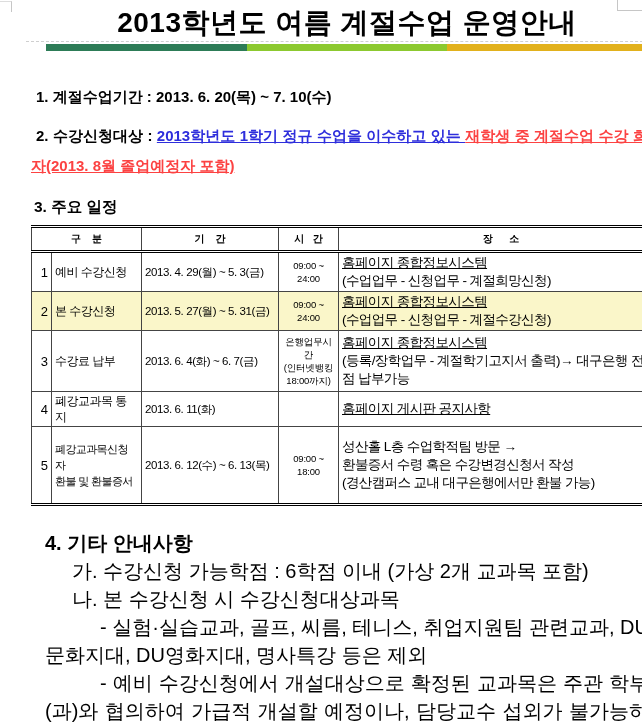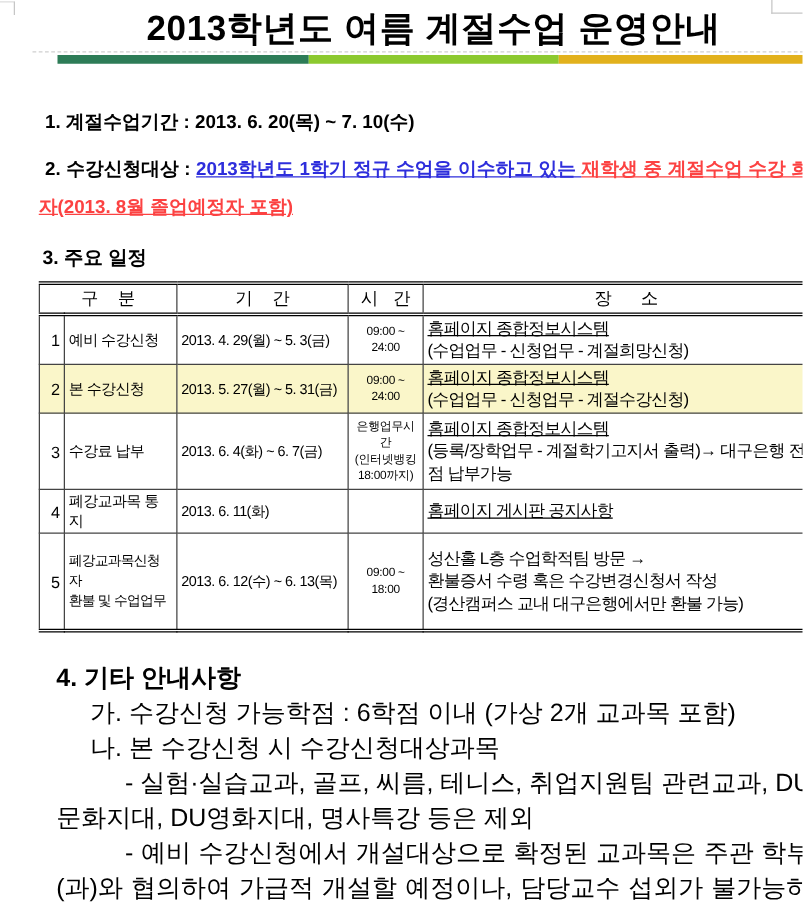--- a/index.html
+++ b/index.html
@@ -31,21 +31,21 @@
   .item2 { margin-top:14px; line-height:30px; text-indent:5px; text-align:justify; }
   .blue-ul { color:var(--text-blue,#2e2edc); text-decoration:underline; }
   .red-ul  { color:var(--text-red,#fc4242);  text-decoration:underline; }
 
   .sec-heading { font-size:15.5px; font-weight:700; margin:15px 0 0 8px; line-height:22px; }
 
   table.schedule { border-collapse:collapse; table-layout:fixed; width:632px;
     margin:7px 0 0 5px; border:1px solid #444;
     border-top:3px double #000; border-bottom:3px double #000; }
   table.schedule th { border:1px solid #444; border-top:3px double #000;
-    border-bottom:3px double #000; font-weight:400; font-size:14px;
+    border-bottom:3px double #000; font-weight:700; font-size:10px;
     white-space:pre; padding:2px 0; height:18px; }
   table.schedule td { border:1px solid #444; vertical-align:middle; padding:1px 3px; }
   tr.hl td { background:var(--row-highlight,#faf6c9); }
   tr.r1 { height:36px; } tr.r2 { height:34px; } tr.r3 { height:61px; }
   tr.r4 { height:23px; } tr.r5 { height:78px; }
   td.no   { text-align:right; padding-right:2px; font-size:13px; }
   td.cat  { font-size:12px; letter-spacing:-0.5px; white-space:pre-line; line-height:16px; padding-left:4px; }
   td.cat.small { font-size:11px; letter-spacing:-0.6px; }
   td.per  { font-size:11.5px; letter-spacing:-0.4px; padding-left:4px; }
   td.time { font-size:9.5px; letter-spacing:-0.2px; text-align:center; padding:1px 0;
@@ -138,21 +138,21 @@
       <td class="per">2013. 6. 11(화)</td>
       <td class="time"></td>
       <td class="place">
         <span class="u">홈페이지 게시판 공지사항</span>
 
       </td>
     </tr>
     <tr class="r5">
       <td class="no">5</td>
       <td class="cat small">폐강교과목신청자
-환불 및 수업업무</td>
+환불 및 환불증서</td>
       <td class="per">2013. 6. 12(수) ~ 6. 13(목)</td>
       <td class="time">09:00 ~ 18:00</td>
       <td class="place">
 
         <span class="rest">성산홀 L층 수업학적팀 방문 →
 환불증서 수령 혹은 수강변경신청서 작성
 (경산캠퍼스 교내 대구은행에서만 환불 가능)</span>
       </td>
     </tr>
   </tbody>

